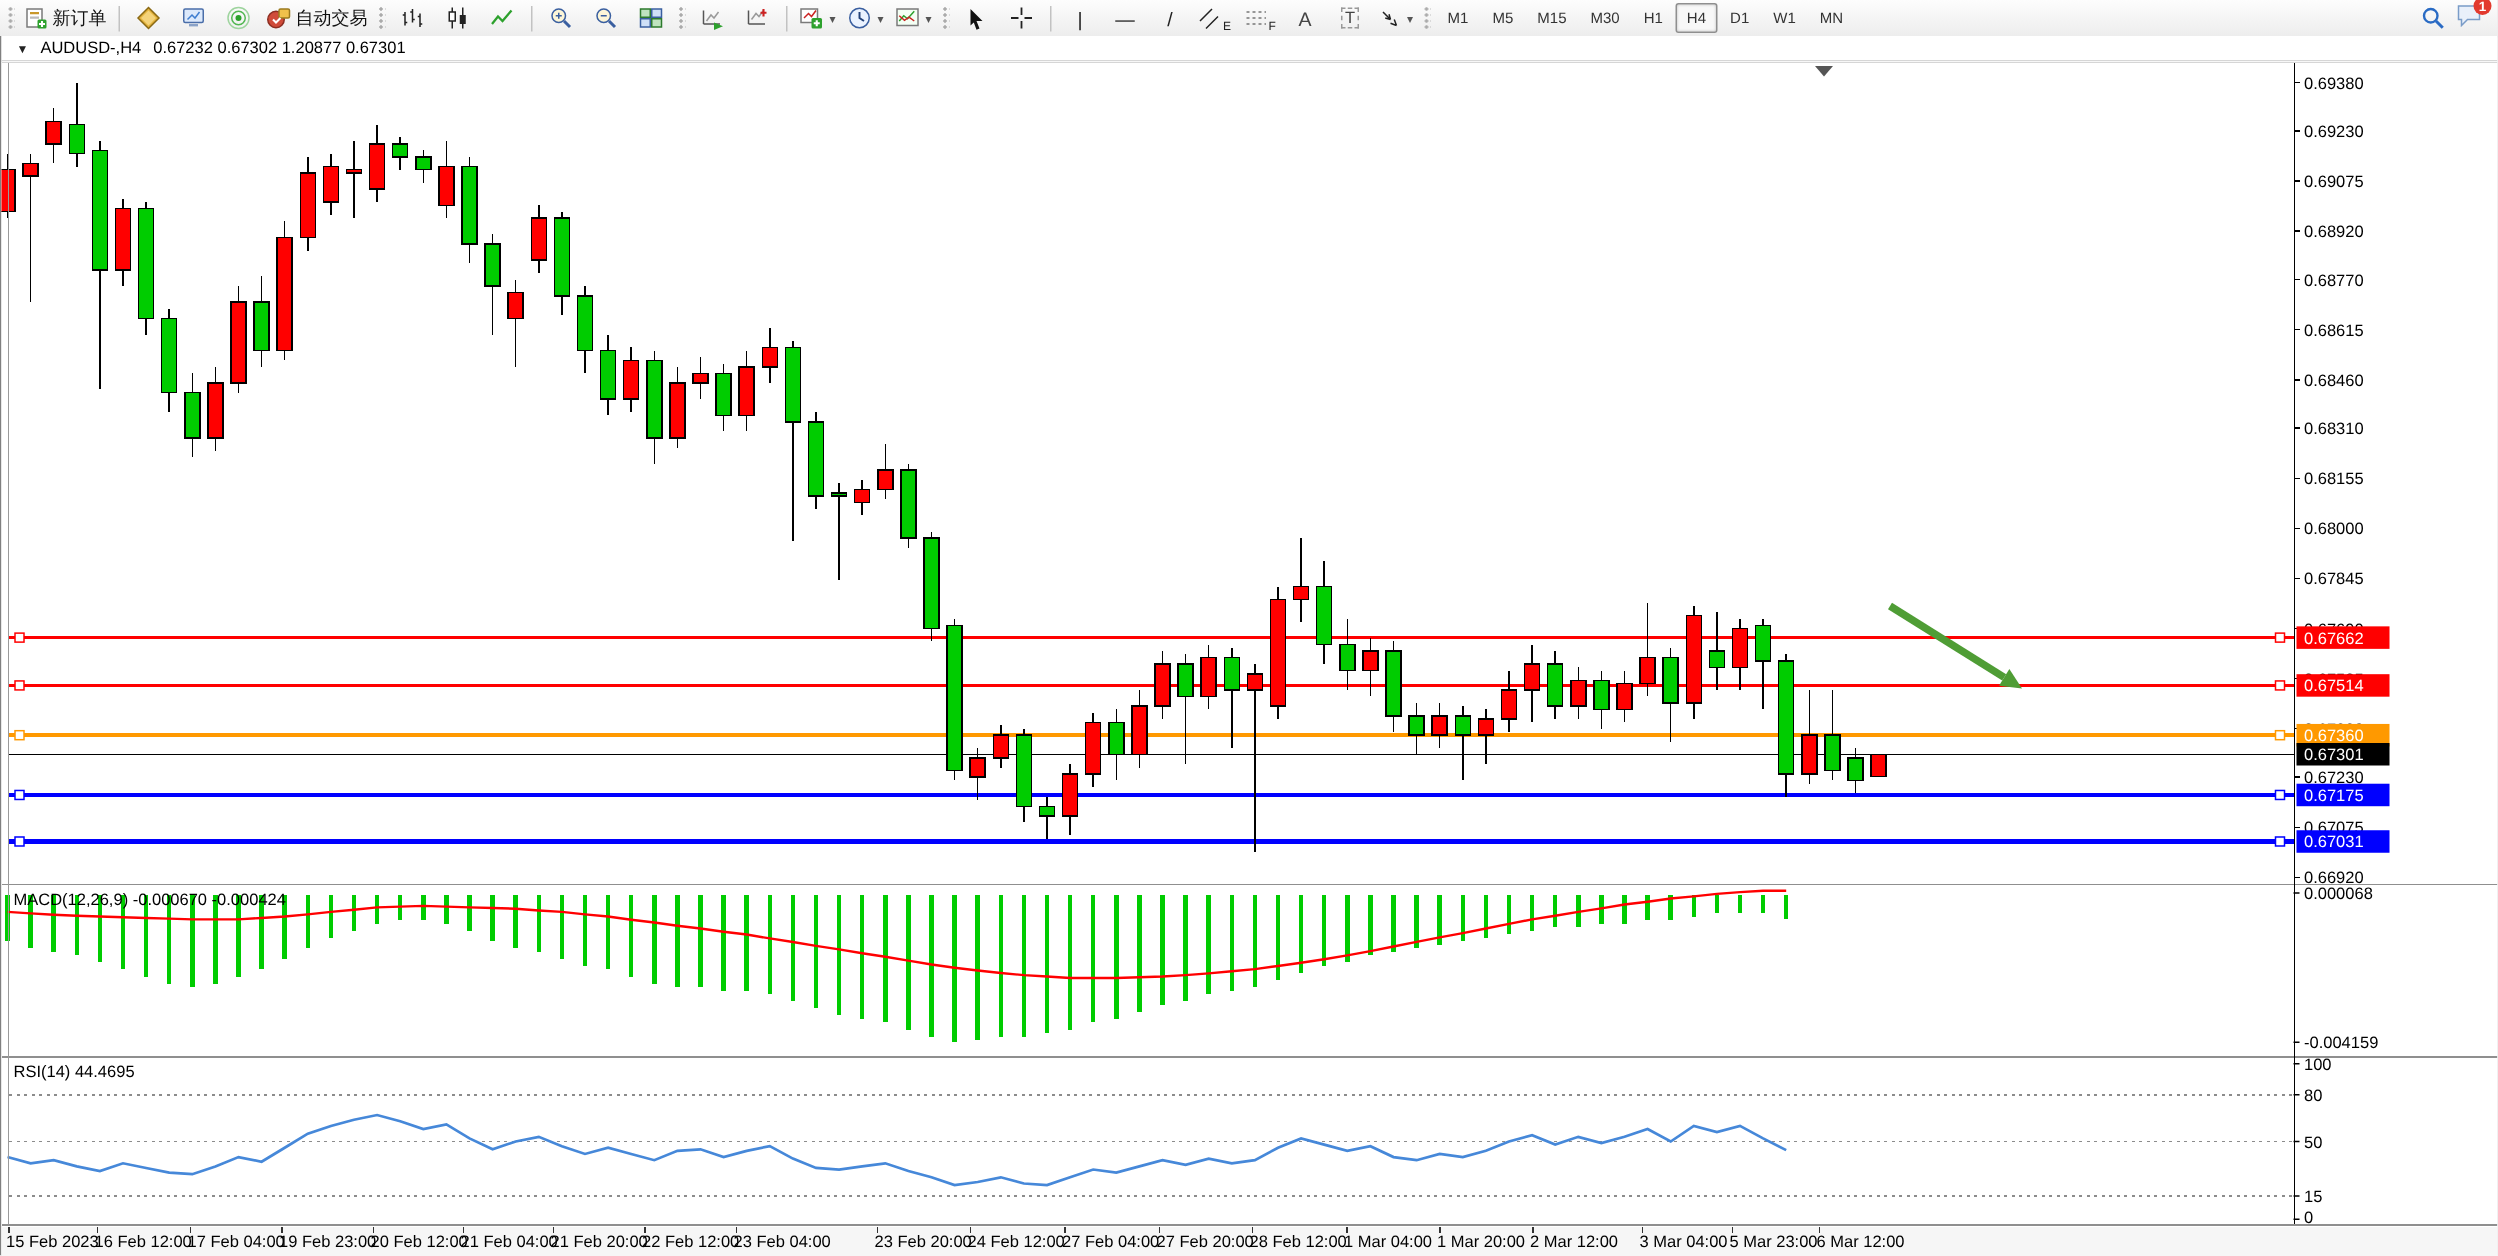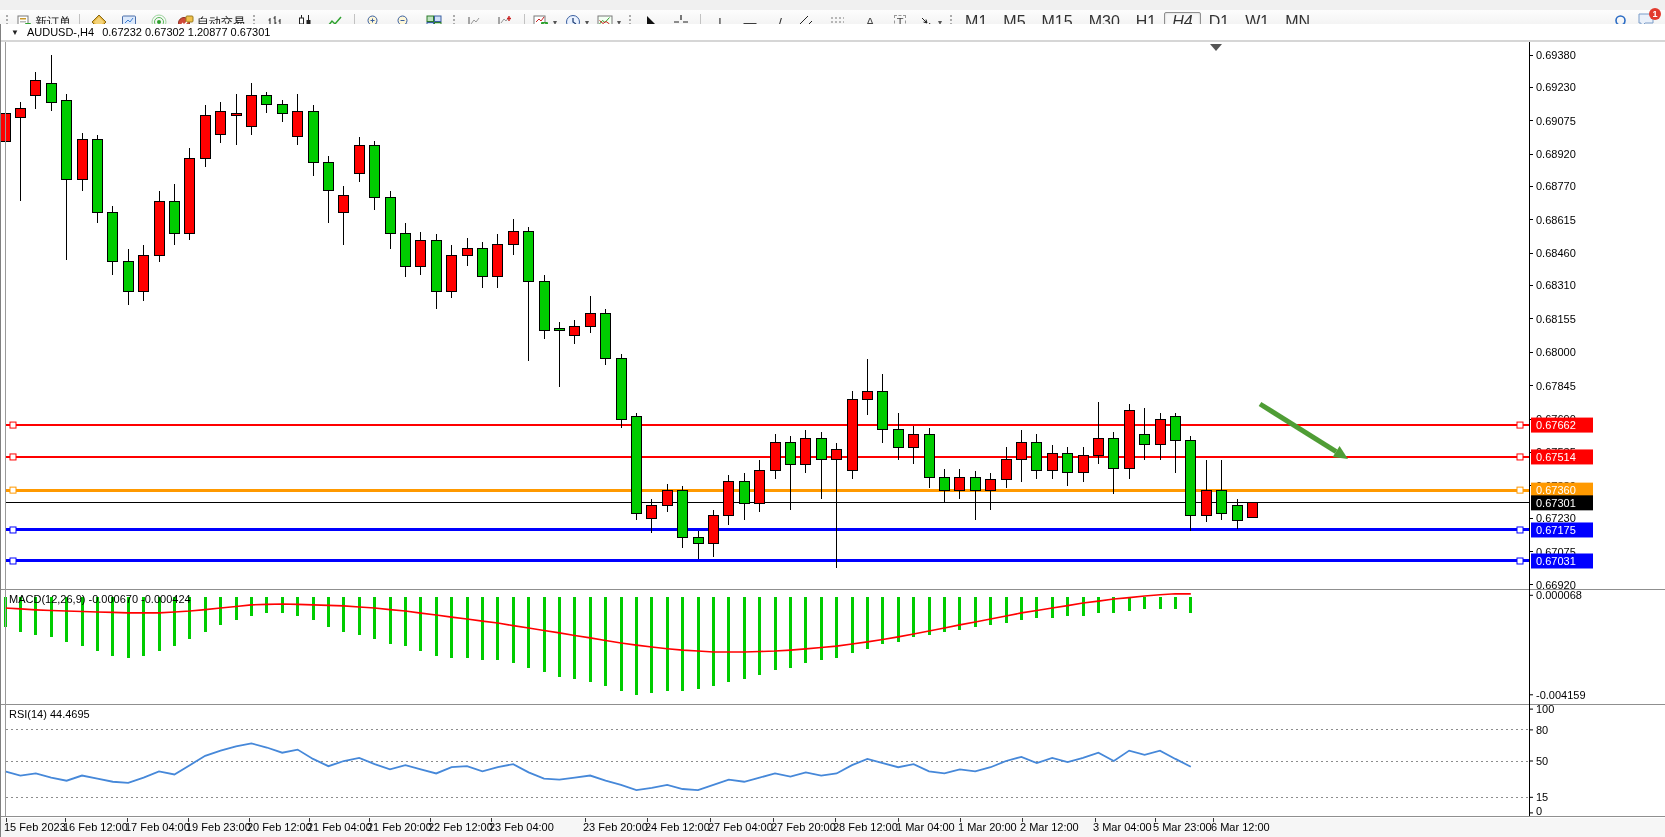--- a/index.html
+++ b/index.html
@@ -1,28 +1,28 @@
 <!DOCTYPE html>
 <html><head>
 <meta charset="utf-8">
 <style>
   html,body{margin:0;padding:0;background:#e8e8e8;font-family:"Liberation Sans",sans-serif;}
   .app{position:relative;width:1665px;height:837px;background:#f0f0f0;overflow:hidden;}
   
-  .toolbar{height:24px;display:flex;align-items:center;padding:0 2px;background:linear-gradient(#fdfdfd,#ededed);border-bottom:1px solid #c9c9c9;white-space:nowrap;margin-top:10px;}
+  .toolbar{height:24px;display:flex;align-items:center;padding:0 2px;background:linear-gradient(#fdfdfd,#ededed);border-bottom:1px solid #c9c9c9;white-space:nowrap;}
   .tbtn{height:20px;min-width:22px;display:inline-flex;align-items:center;justify-content:center;gap:3px;padding:0 3px;border:1px solid transparent;border-radius:2px;font-size:12px;color:#1a1a1a;cursor:default;}
   .tbtn svg{display:block;}
   .tblabel{font-size:12px;color:#111;}
   .sep{width:1px;height:17px;background:#c2c2c2;margin:0 4px;flex:0 0 auto;}
   .handle{width:5px;height:16px;margin:0 3px;background-image:radial-gradient(#ababab 1px,transparent 1.2px);background-size:4px 4px;flex:0 0 auto;}
   .dd{font-size:8px;color:#555;margin-left:1px;}
   .glyph{font-size:13px;color:#222;font-weight:bold;}
   .glyph.thin{font-weight:normal;}
-  .tf-btn{font-size:16px;color:#333;padding:1px 7px;height:16px;display:inline-flex;align-items:center;border:1px solid transparent;border-radius:2px;}
-  .tf-btn.active{background:#f8f8f8;border:1px solid #8f8f8f;box-shadow:inset 0 0 2px #bbb;font-style:italic;}
+  .tf-btn{font-size:10px;color:#333;padding:1px 7px;height:16px;display:inline-flex;align-items:center;border:1px solid transparent;border-radius:2px;}
+  .tf-btn.active{background:#f8f8f8;border:1px solid #8f8f8f;box-shadow:inset 0 0 2px #bbb;}
   .spacer{flex:1;}
   .chatwrap{position:relative;margin-right:8px;}
   .badge{position:absolute;top:-4px;right:-6px;background:#e23a2e;color:#fff;font-size:9px;line-height:12px;min-width:12px;height:12px;border-radius:7px;text-align:center;font-weight:bold;}
   
   .chartwin{position:absolute;top:24px;left:0;width:1665px;height:813px;background:#fff;border-left:1px solid #808080;box-sizing:border-box;}
   .titlebar{height:16px;display:flex;align-items:center;gap:8px;padding-left:10px;font-size:11px;color:#000;background:#fff;border-bottom:1px solid #d6d6d6;}
   .titlebar .tri{font-size:8px;color:#222;}
   #chart-svg{display:block;background:#fff;}
   svg text{font-family:"Liberation Sans",sans-serif;}
 </style>

